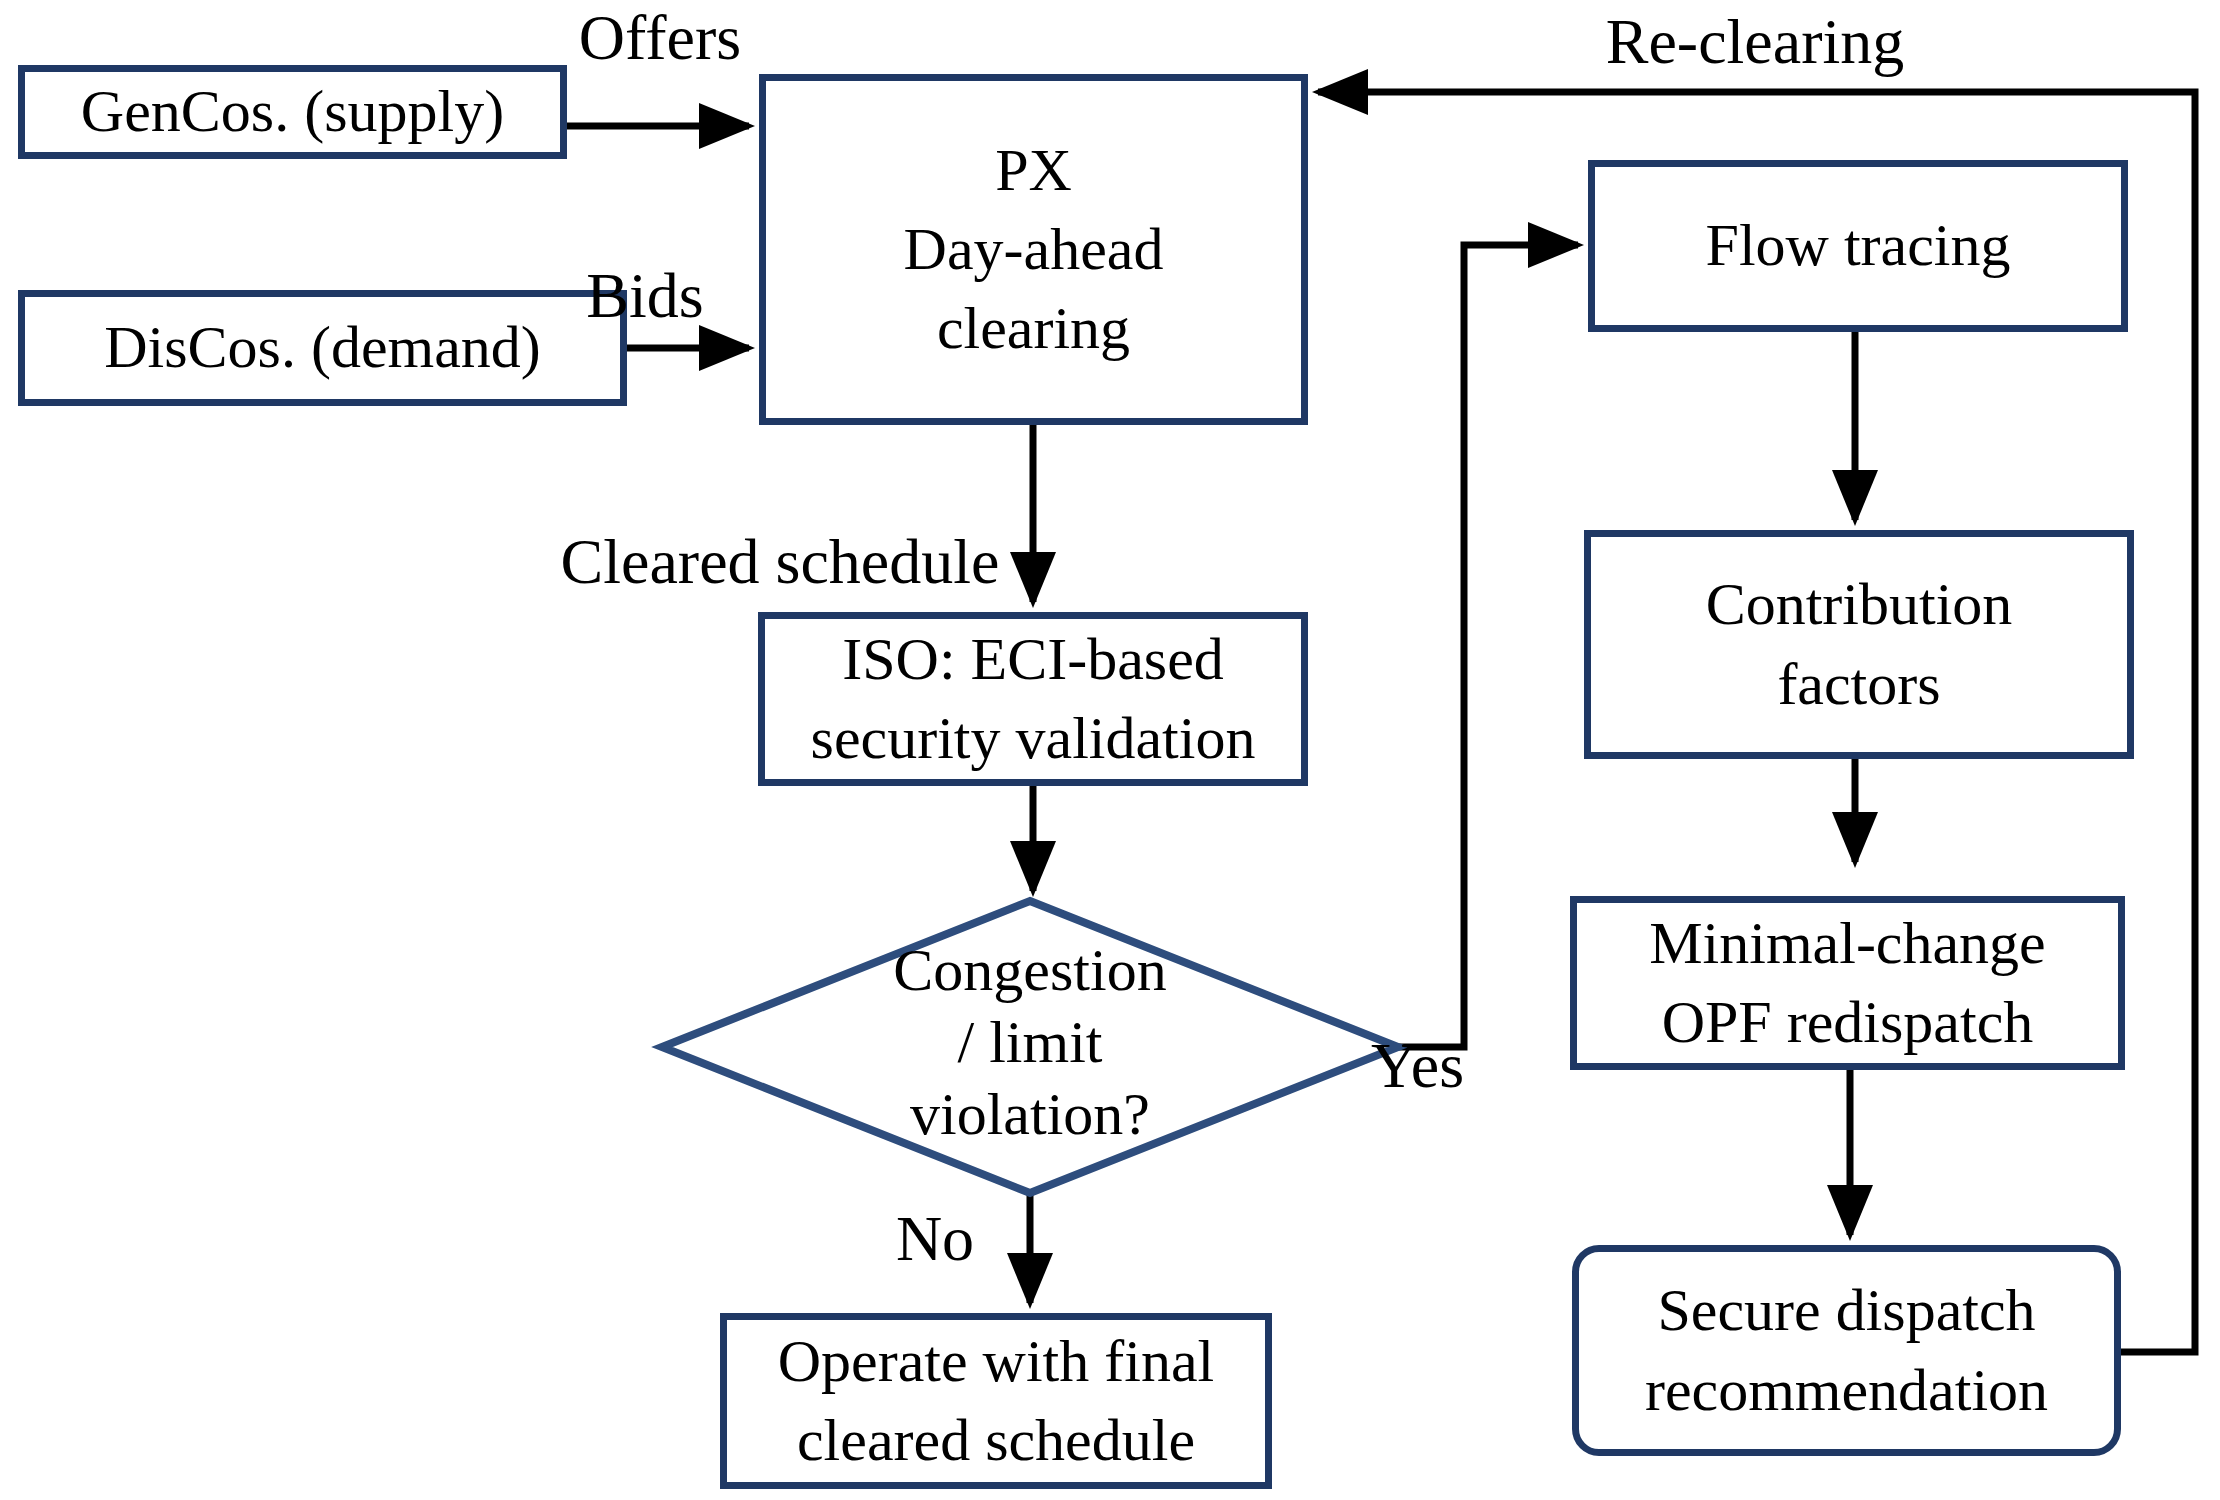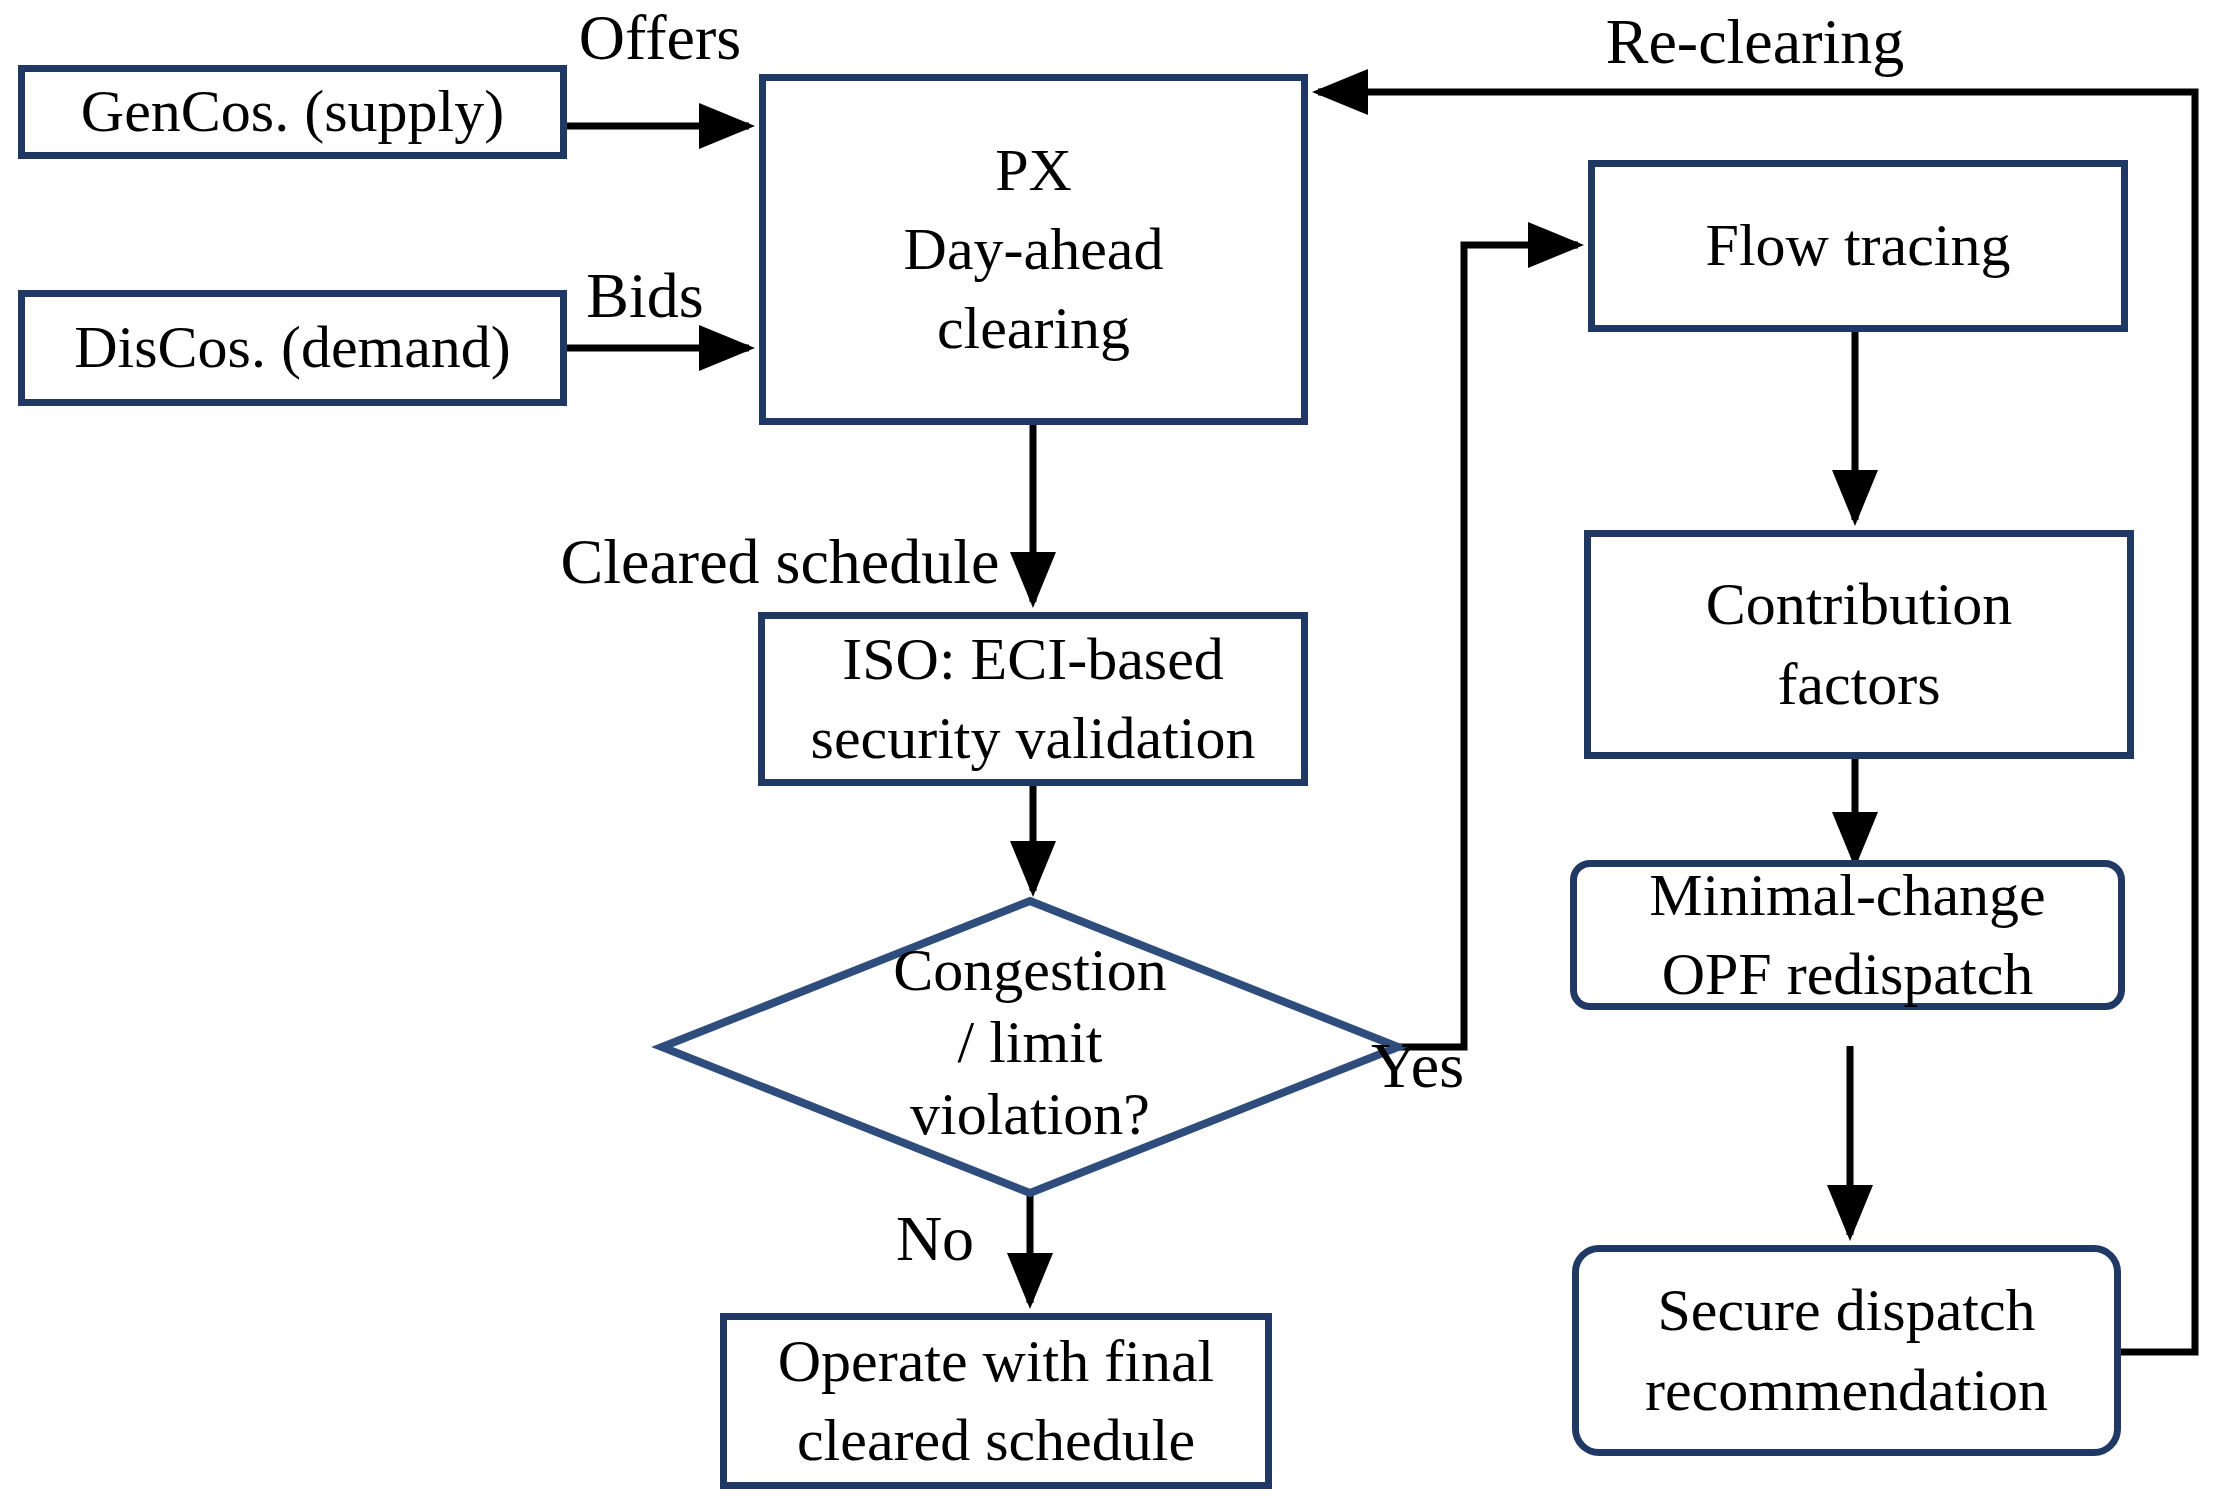--- a/index.html
+++ b/index.html
@@ -60,21 +60,21 @@
     <path class="edge" d="M 1850 1046 L 1850 1235" marker-end="url(#arr)"></path>
     <path class="edge" d="M 2121 1352 L 2195 1352 L 2195 92 L 1318 92" marker-end="url(#arr)"></path>
 
     <polygon class="diamond-shape" points="1030,901 1398,1047 1030,1193 662,1047"></polygon>
   </svg>
 
   <div class="node" style="left:18px;top:65px;width:549px;height:94px;">
     <span class="node-label">GenCos. (supply)</span>
   </div>
 
-  <div class="node" style="left:18px;top:290px;width:549px;height:116px;">
+  <div class="node" style="left:18px;top:290px;width:609px;height:116px;">
     <span class="node-label">DisCos. (demand)</span>
   </div>
 
   <div class="node" style="left:759px;top:74px;width:549px;height:351px;">
     <span class="node-label">PX
 Day-ahead
 clearing</span>
   </div>
 
   <div class="node" style="left:758px;top:612px;width:550px;height:174px;">
@@ -95,21 +95,21 @@
   <div class="node" style="left:720px;top:1313px;width:552px;height:176px;">
     <span class="node-label">Operate with final
 cleared schedule</span>
   </div>
 
   <div class="node" style="left:1584px;top:530px;width:550px;height:229px;">
     <span class="node-label">Contribution
 factors</span>
   </div>
 
-  <div class="node" style="left:1570px;top:860px;width:555px;height:150px;border-radius:20px;">
+  <div class="node" style="left:1570px;top:896px;width:555px;height:174px;">
     <span class="node-label">Minimal-change
 OPF redispatch</span>
   </div>
 
   <div class="node" style="left:1572px;top:1245px;width:549px;height:211px;border-radius:27px;">
     <span class="node-label">Secure dispatch
 recommendation</span>
   </div>
 
   <div class="edge-label" style="left:570px;top:4px;width:180px;">Offers</div>

